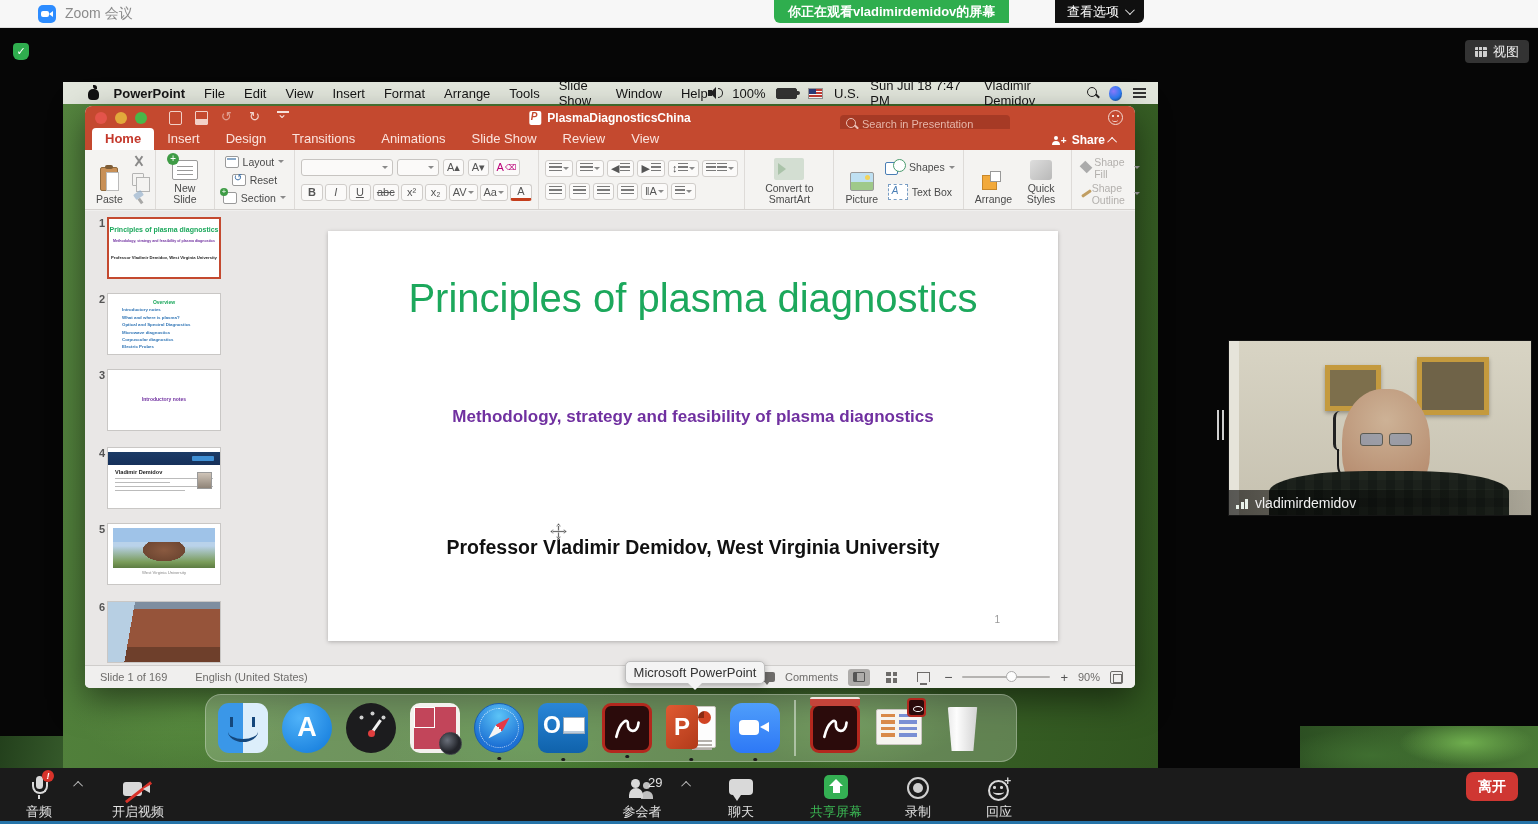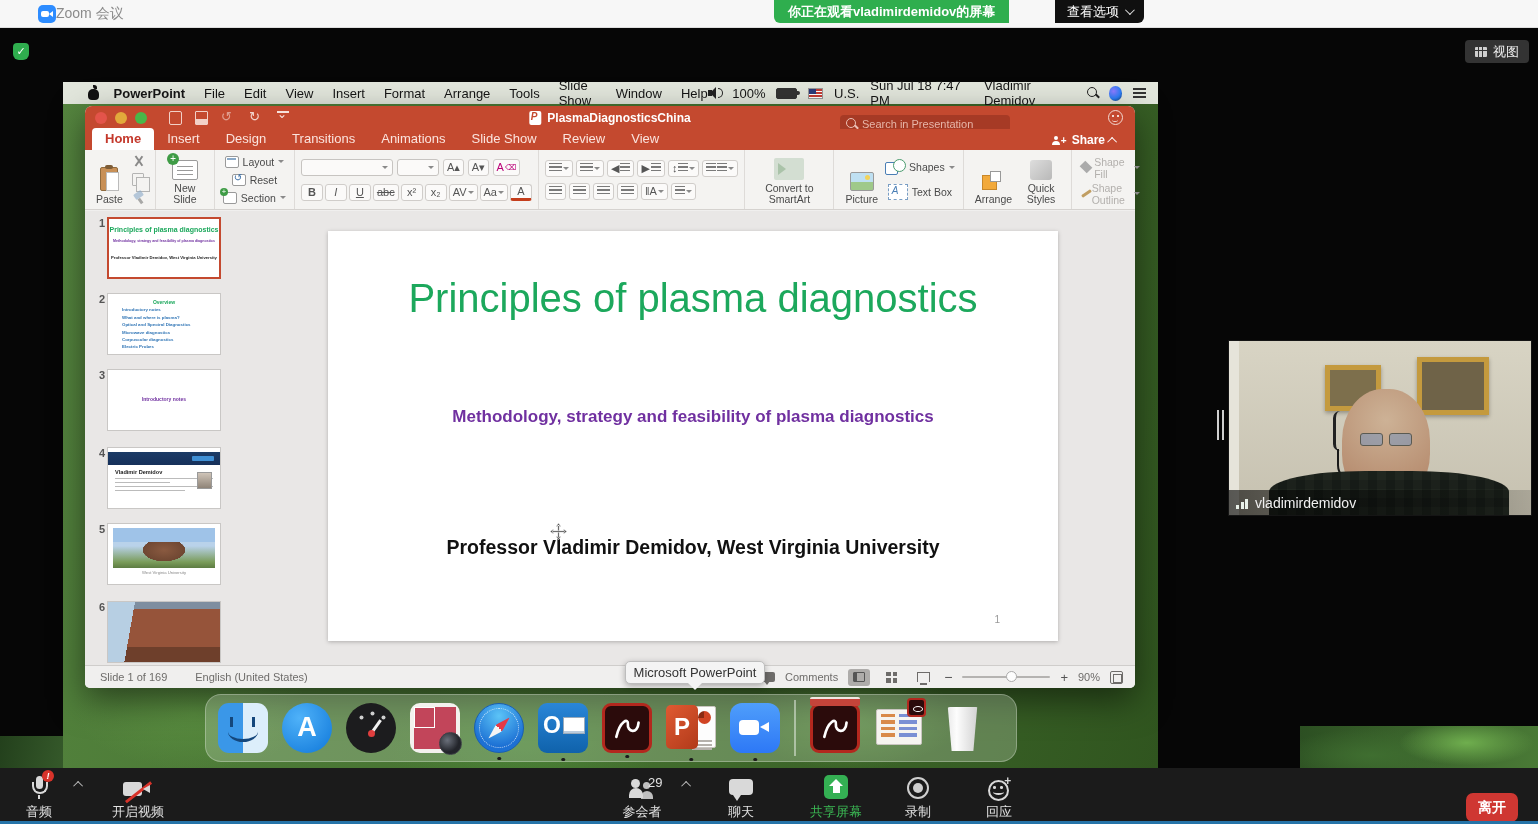--- a/index.html
+++ b/index.html
@@ -3,21 +3,21 @@
 <meta charset="utf-8">
 <style>
   * { margin:0; padding:0; box-sizing:border-box; font-family:"Liberation Sans","DejaVu Sans",sans-serif; }
   html,body { width:1538px; height:824px; overflow:hidden; background:#060606; position:relative; }
 
   
   .ztitle { position:absolute; left:0; top:0; width:1538px; height:28px; background:#f7f7f7; border-bottom:1px solid #dedede; display:flex; align-items:center; }
   .zlogo { width:18px; height:18px; border-radius:5px; background:#2d8cff; margin-left:38px; position:relative; }
   .zlogo:before { content:""; position:absolute; left:3px; top:6px; width:8px; height:6px; background:#fff; border-radius:2px; }
   .zlogo:after { content:""; position:absolute; left:11px; top:6px; border-top:3px solid transparent; border-bottom:3px solid transparent; border-right:4px solid #fff; }
-  .ztext { color:#8b8b8b; font-size:14px; }
+  .ztext { color:#8b8b8b; font-size:14px; margin-left:9px; }
   .banner { position:absolute; left:774px; top:0; height:23px; background:#2fae4e; color:#fff; font-size:13px; font-weight:bold; display:flex; align-items:center; padding:0 14px; border-radius:0 0 0 6px;justify-content:flex-end; }
   .viewopts { position:absolute; left:1007px; top:0; height:23px; background:#101010; color:#fff; font-size:13px; display:flex; align-items:center; gap:6px; padding:0 12px; border-radius:0 0 6px 0; cursor:default;margin-left:48px; }
   .chev-dn { width:7px; height:7px; border-right:1.6px solid #ddd; border-bottom:1.6px solid #ddd; transform:rotate(45deg) translateY(-2px); }
   .chev-up { width:7px; height:7px; border-left:1.6px solid #bbb; border-top:1.6px solid #bbb; transform:rotate(45deg) translateY(2px); }
 
   .shield { position:absolute; left:13px; top:43px; width:16px; height:17px; background:#2fae4e; border-radius:4px 4px 6px 6px; color:#fff; font-size:11px; text-align:center; line-height:16px; }
   .viewbtn { position:absolute; right:9px; top:40px; height:23px; background:#333; border-radius:4px; color:#eee; font-size:13px; display:flex; align-items:center; gap:6px; padding:0 10px; }
   .gridglyph { width:12px; height:10px; background:linear-gradient(#cfcfcf,#cfcfcf); position:relative; border-radius:1px; }
   .gridglyph:before { content:""; position:absolute; inset:0; background:
      linear-gradient(90deg, transparent 3px, #333 3px, #333 4px, transparent 4px, transparent 7px, #333 7px, #333 8px, transparent 8px),
@@ -285,21 +285,21 @@
   .shric:before { content:""; position:absolute; left:8.5px; top:10px; width:7px; height:8px; background:#fff; }
   .shric:after { content:""; position:absolute; left:5px; top:4px; border-left:7px solid transparent; border-right:7px solid transparent; border-bottom:7px solid #fff; }
   .recic { width:22px; height:22px; border-radius:50%; border:2px solid #cfcfcf; position:relative; }
   .recic:before { content:""; position:absolute; left:4px; top:4px; width:10px; height:10px; border-radius:50%; background:#cfcfcf; }
   .reaic { width:22px; height:22px; position:relative; }
   .reaic:before { content:""; position:absolute; left:0; top:3px; width:17px; height:17px; border:2px solid #d9d9d9; border-radius:50%; }
   .reaic i { position:absolute; left:5px; top:9px; width:2.5px; height:2.5px; background:#d9d9d9; border-radius:50%; box-shadow:7px 0 #d9d9d9; }
   .reaic em { position:absolute; left:5px; top:12px; width:11px; height:6px; border-bottom:2px solid #d9d9d9; border-radius:50%; }
   .reaic:after { content:"+"; position:absolute; right:-1px; top:-3px; color:#d9d9d9; font-size:12px; font-weight:bold; }
   .greenlbl { color:#3bb854; }
-  .leave { position:absolute; right:20px; top:25px; width:52px; height:29px; background:#cf3732; border-radius:7px; color:#fff; font-size:14px; font-weight:bold; display:flex; align-items:center; justify-content:center; }
+  .leave { position:absolute; right:20px; top:4px; width:52px; height:29px; background:#cf3732; border-radius:7px; color:#fff; font-size:14px; font-weight:bold; display:flex; align-items:center; justify-content:center; }
   .chup { position:absolute; top:13px; }
   .bluebar { position:absolute; left:0; top:821px; width:1538px; height:3px; background:#2674a8; }
 </style>
 </head>
 <body>
 
 <div class="ztitle">
   <div class="zlogo"></div>
   <div class="ztext">Zoom 会议</div>
 </div>

